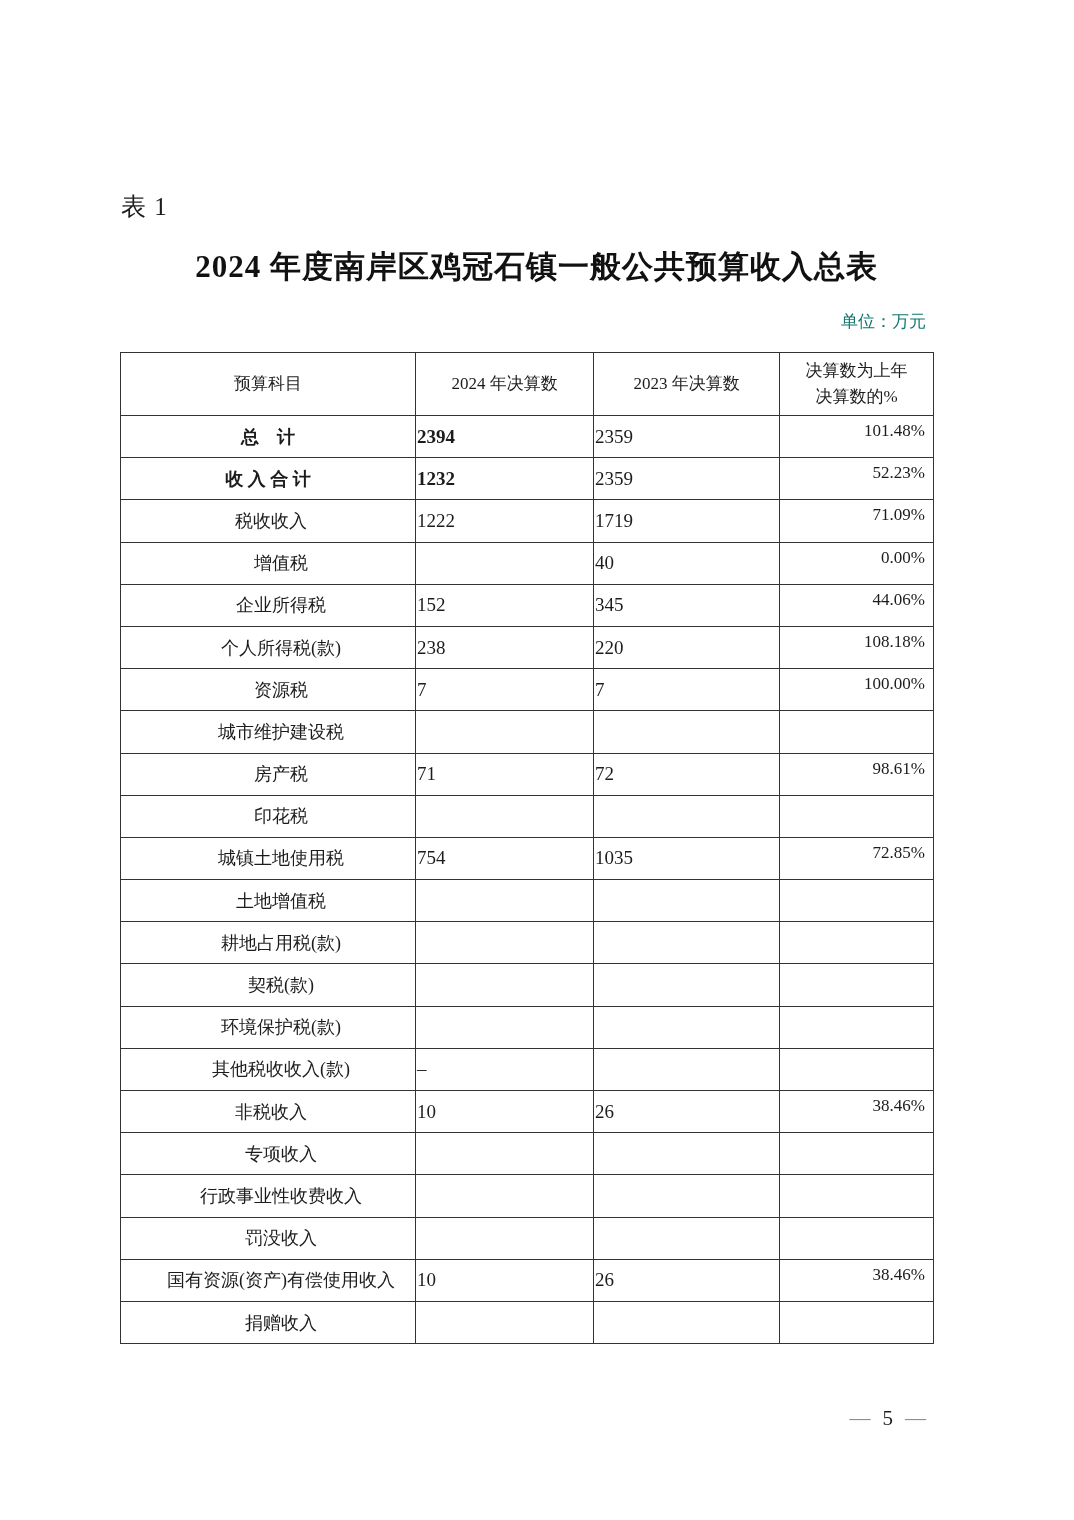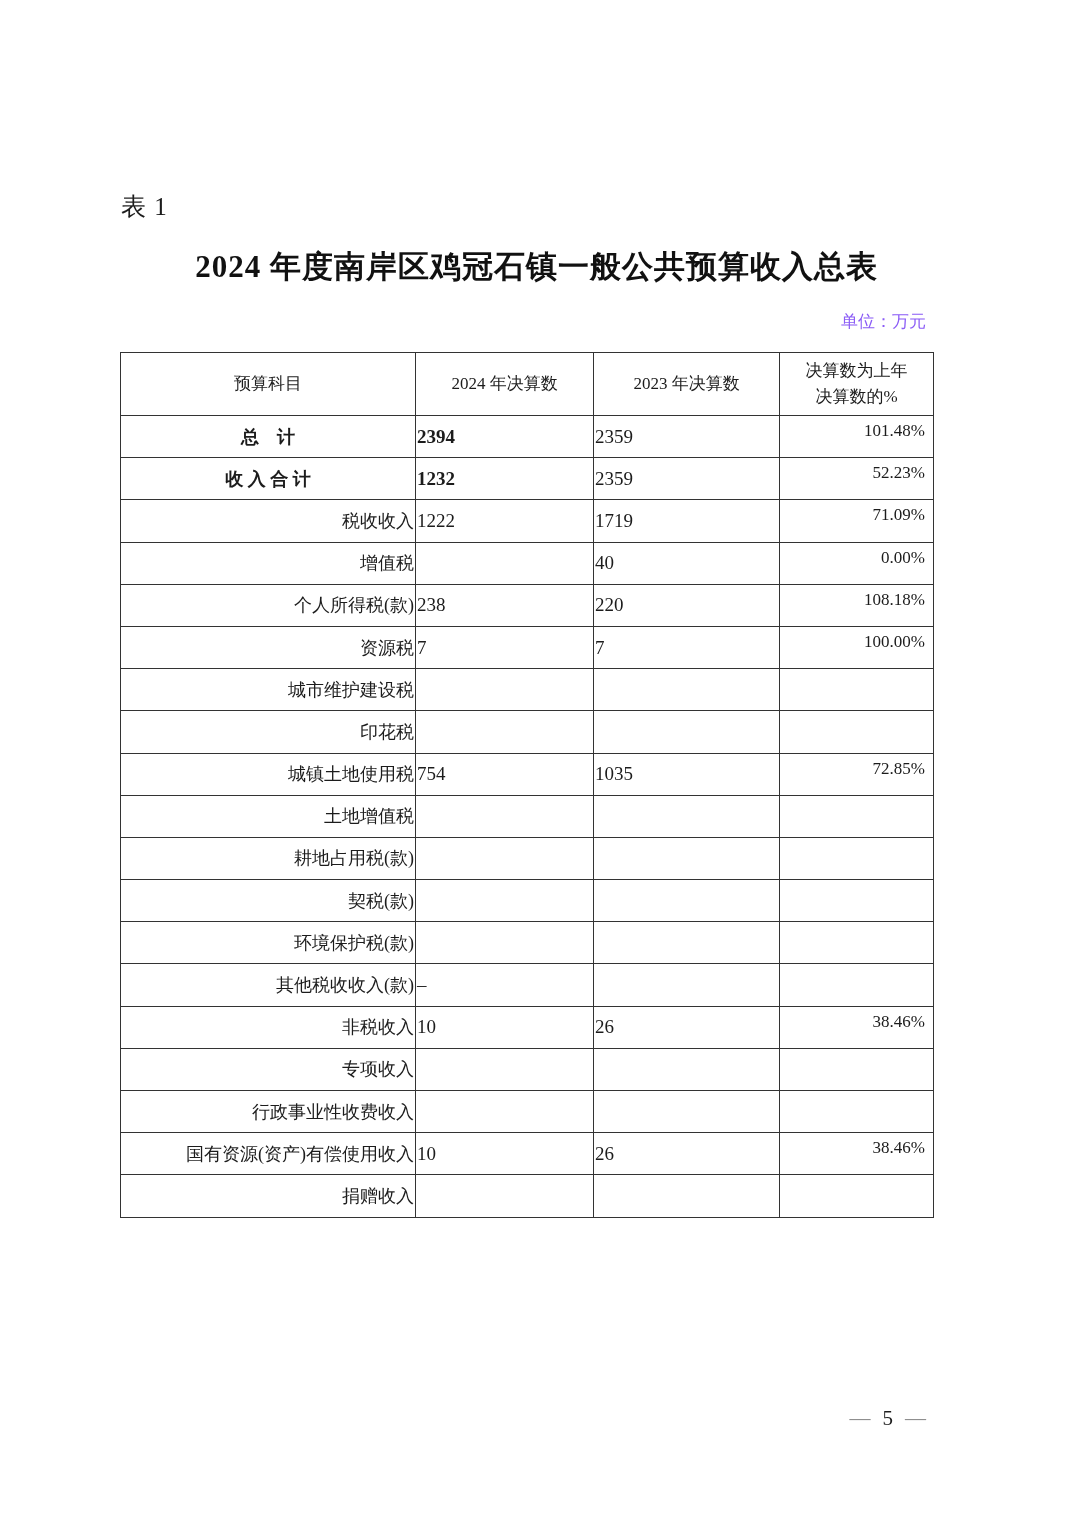--- a/index.html
+++ b/index.html
@@ -36,21 +36,21 @@
     letter-spacing: 1px;
     color: #111;
   }
   .unit-note {
     position: absolute;
     left: 120px;
     top: 310px;
     width: 806px;
     text-align: right;
     font-size: 17px;
-    color: #8b5cf6;
+    color: #0f766e;
   }
   table.budget {
     position: absolute;
     left: 120px;
     top: 352px;
     width: 813px;
     border-collapse: collapse;
     table-layout: fixed;
   }
   table.budget th,
@@ -65,21 +65,21 @@
     font-weight: normal;
     font-size: 17px;
     text-align: center;
     vertical-align: middle;
     white-space: pre-line;
     line-height: 1.55;
     color: #1c1c1c;
   }
   td.c-label {
     font-size: 18px;
-    text-align: right;
+    text-align: center;
     vertical-align: middle;
     white-space: pre;
     color: #1c1c1c;
   }
   td.c-label.lv-total {
     text-align: center;
     font-weight: 700;
   }
   td.c-label.lv-section { padding-left: 7px; }
   td.c-label.lv-item { padding-left: 27px; margin-left: 48px; }
@@ -161,38 +161,50 @@
       <td class="c-num">1719</td>
       <td class="c-pct">71.09%</td>
     </tr>
         <tr>
       <td class="c-label lv-item">增值税</td>
       <td class="c-num"></td>
       <td class="c-num">40</td>
       <td class="c-pct">0.00%</td>
     </tr>
         <tr>
+      <td class="c-label lv-item">企业所得税</td>
+      <td class="c-num">152</td>
+      <td class="c-num">345</td>
+      <td class="c-pct">44.06%</td>
+    </tr>
+        <tr>
       <td class="c-label lv-item">个人所得税(款)</td>
       <td class="c-num">238</td>
       <td class="c-num">220</td>
       <td class="c-pct">108.18%</td>
     </tr>
         <tr>
       <td class="c-label lv-item">资源税</td>
       <td class="c-num">7</td>
       <td class="c-num">7</td>
       <td class="c-pct">100.00%</td>
     </tr>
         <tr>
       <td class="c-label lv-item">城市维护建设税</td>
       <td class="c-num"></td>
       <td class="c-num"></td>
       <td class="c-pct"></td>
     </tr>
         <tr>
+      <td class="c-label lv-item">房产税</td>
+      <td class="c-num">71</td>
+      <td class="c-num">72</td>
+      <td class="c-pct">98.61%</td>
+    </tr>
+        <tr>
       <td class="c-label lv-item">印花税</td>
       <td class="c-num"></td>
       <td class="c-num"></td>
       <td class="c-pct"></td>
     </tr>
         <tr>
       <td class="c-label lv-item">城镇土地使用税</td>
       <td class="c-num">754</td>
       <td class="c-num">1035</td>
       <td class="c-pct">72.85%</td>
@@ -239,20 +251,26 @@
       <td class="c-num"></td>
       <td class="c-pct"></td>
     </tr>
         <tr>
       <td class="c-label lv-item">行政事业性收费收入</td>
       <td class="c-num"></td>
       <td class="c-num"></td>
       <td class="c-pct"></td>
     </tr>
         <tr>
+      <td class="c-label lv-item">罚没收入</td>
+      <td class="c-num"></td>
+      <td class="c-num"></td>
+      <td class="c-pct"></td>
+    </tr>
+        <tr>
       <td class="c-label lv-item">国有资源(资产)有偿使用收入</td>
       <td class="c-num">10</td>
       <td class="c-num">26</td>
       <td class="c-pct">38.46%</td>
     </tr>
         <tr>
       <td class="c-label lv-item">捐赠收入</td>
       <td class="c-num"></td>
       <td class="c-num"></td>
       <td class="c-pct"></td>

